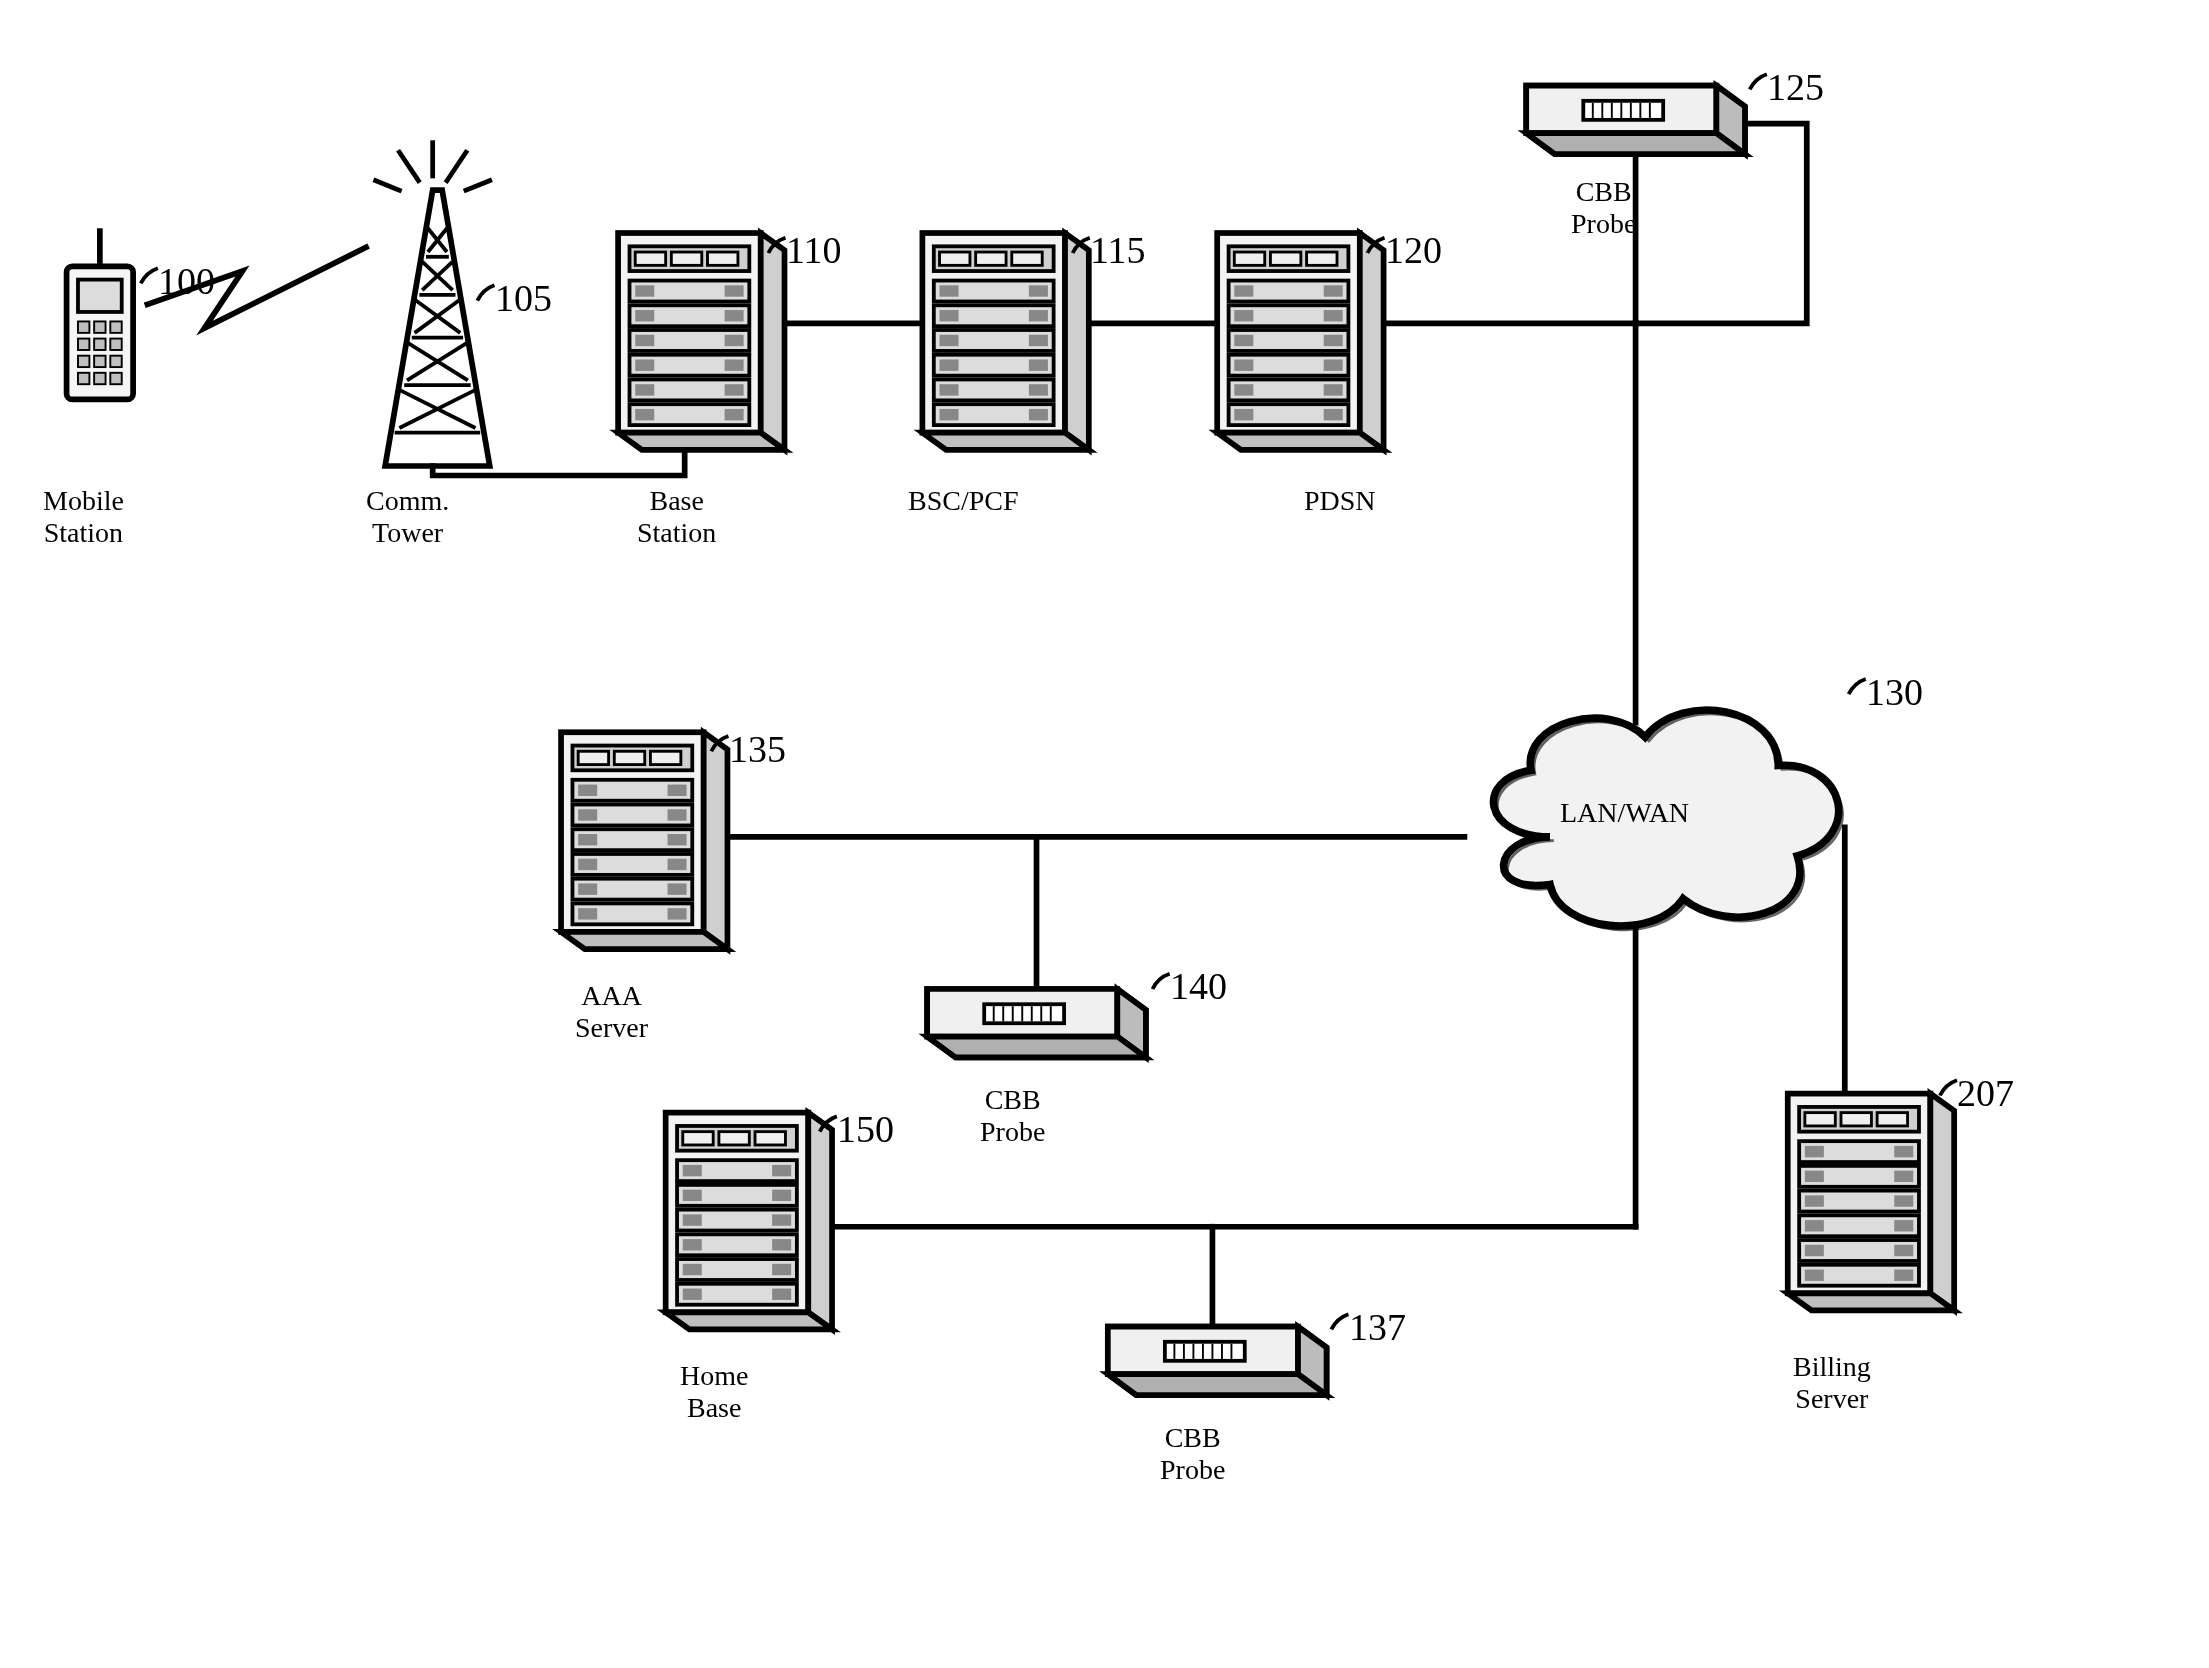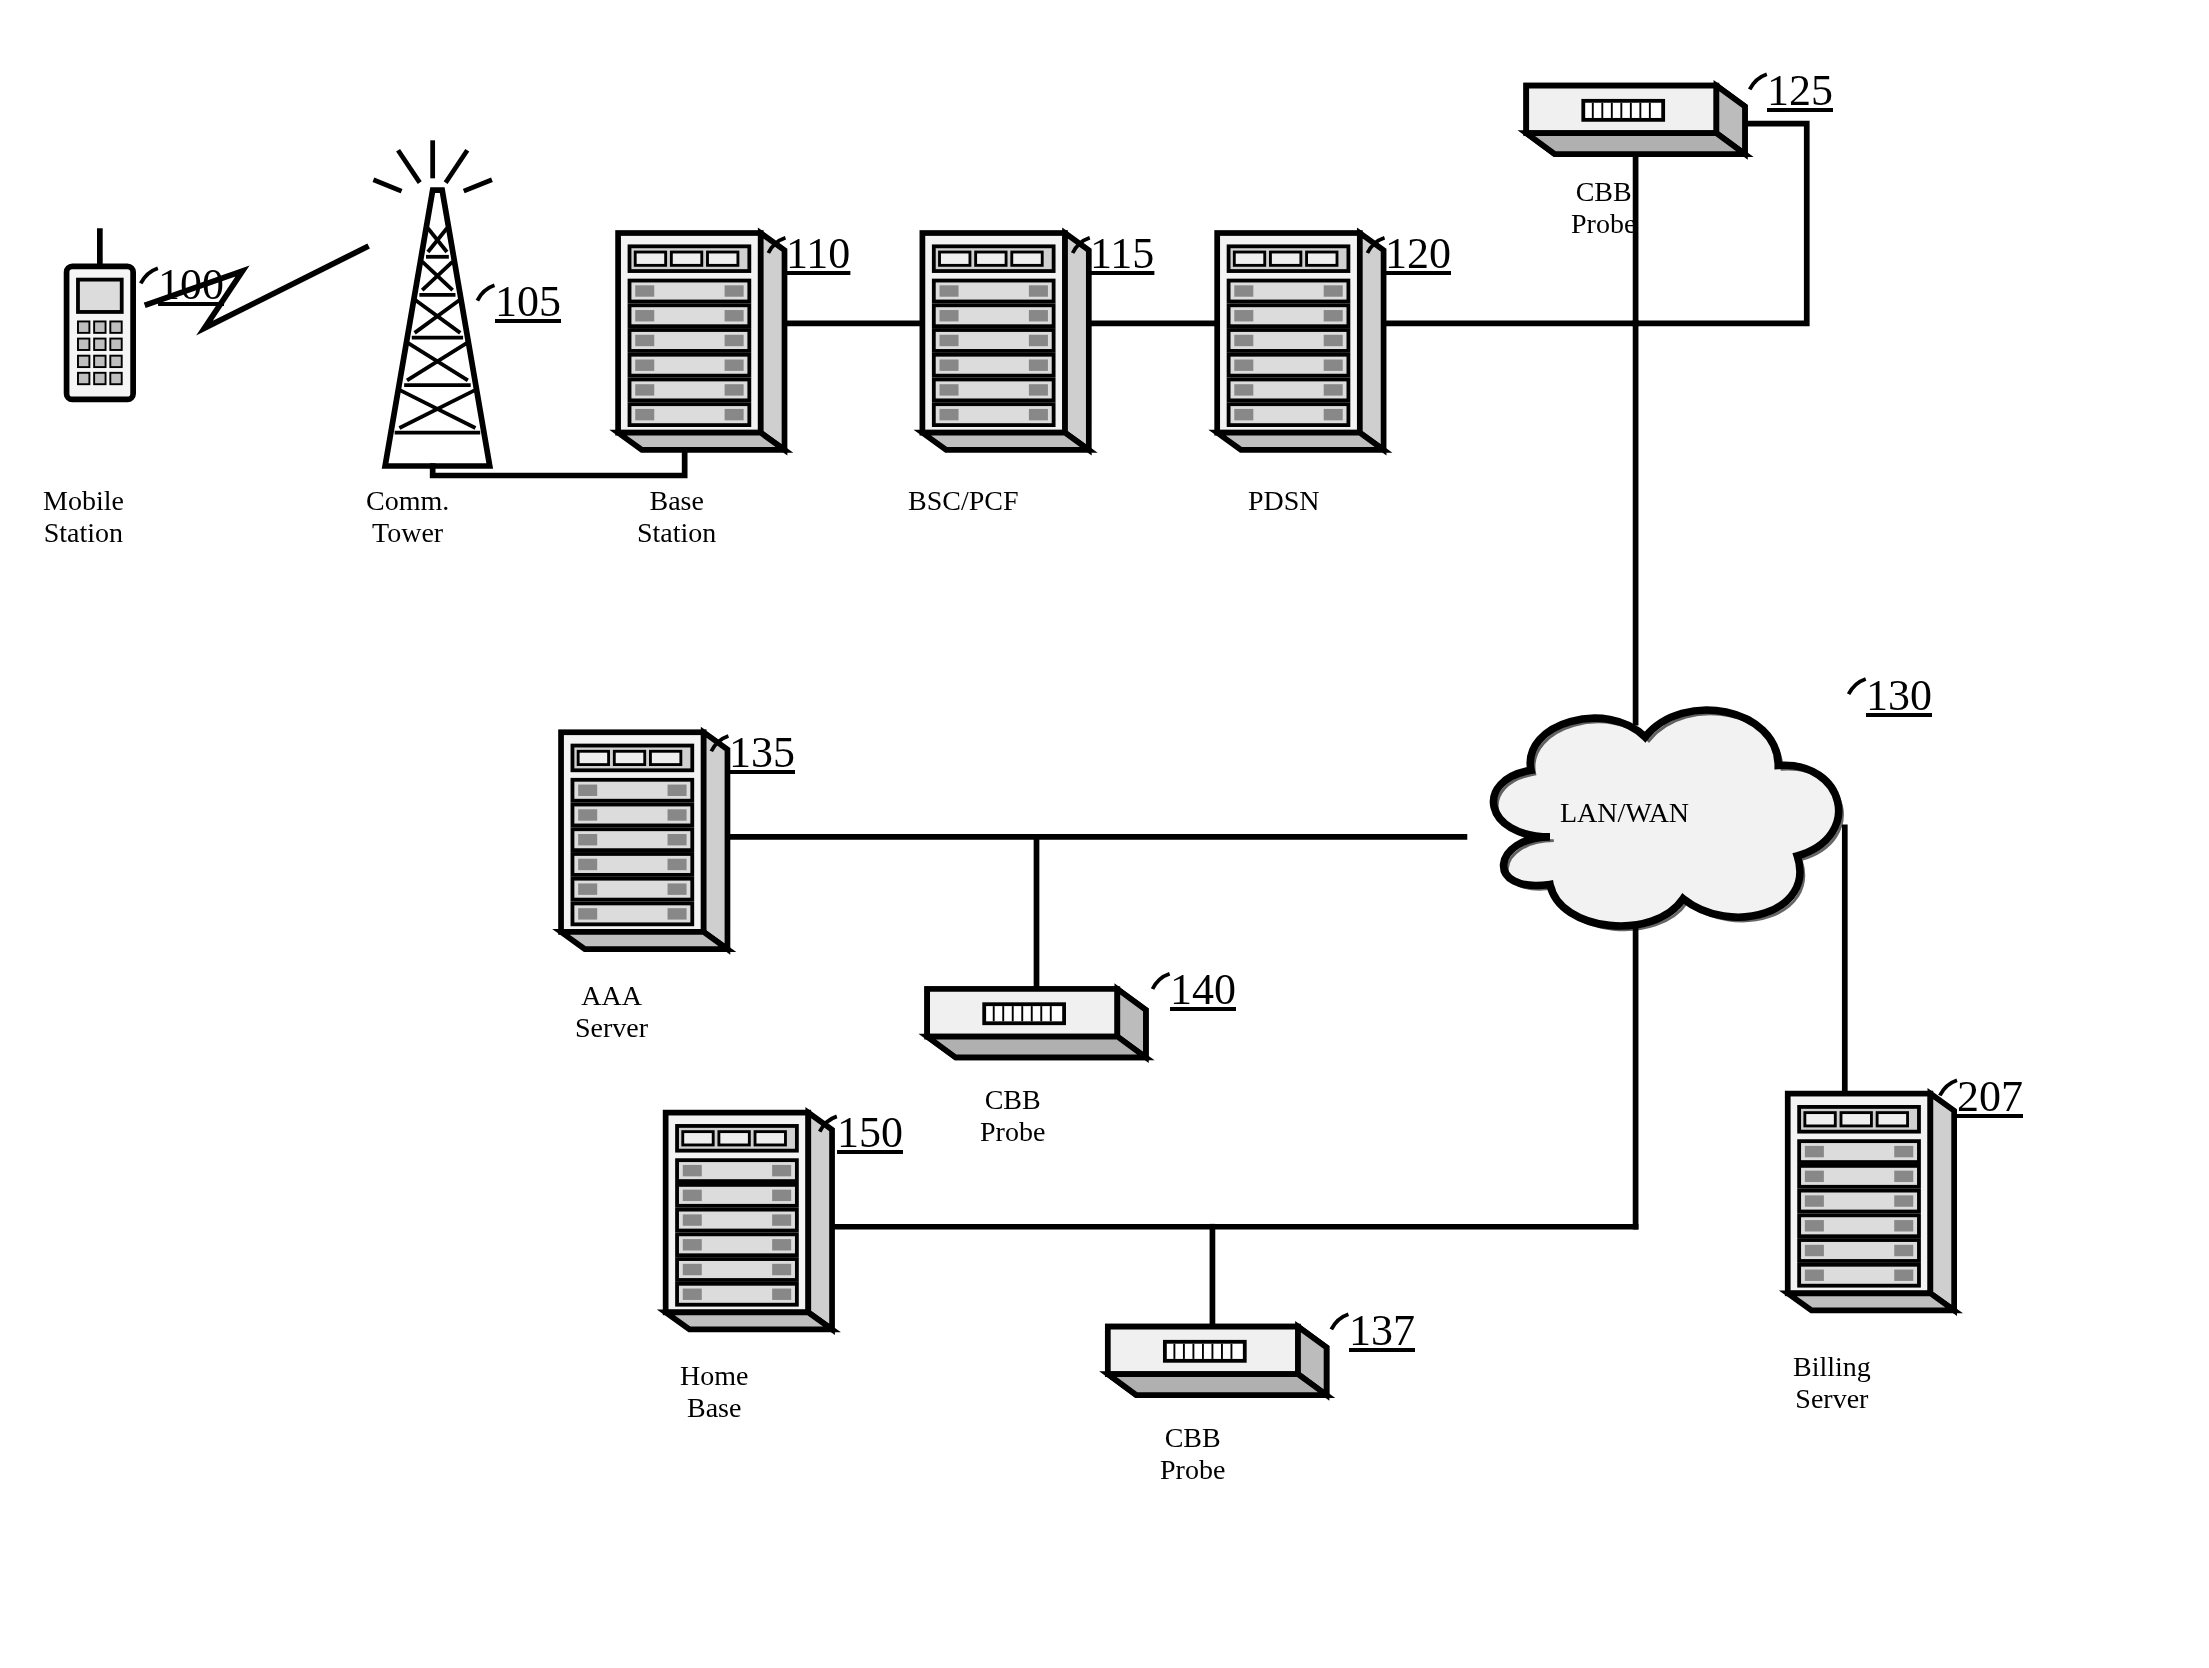--- a/index.html
+++ b/index.html
@@ -18,23 +18,22 @@
     position: absolute;
     text-align: center;
   }
   .label {
     font-size: 28px;
     line-height: 1.15;
     white-space: pre;
   }
   .ref {
     position: absolute;
-    font-size: 44px;
+    font-size: 38px;
     white-space: nowrap;
-    text-decoration: underline;
   }
   svg.topo {
     position: absolute;
     left: 0; top: 0;
     width: 2209px;
     height: 1668px;
     pointer-events: none;
   }
 </style>
 </head>
@@ -243,21 +242,21 @@
   <div class="label">Base
 Station</div>
 </div>
 
 <div class="ref" style="left:1090px; top:228px;">115</div>
 <div class="node" style="left:908px; top:485px;">
   <div class="label">BSC/PCF</div>
 </div>
 
 <div class="ref" style="left:1385px; top:228px;">120</div>
-<div class="node" style="left:1248px; top:485px;">
+<div class="node" style="left:1304px; top:485px;">
   <div class="label">PDSN</div>
 </div>
 
 <div class="ref" style="left:1767px; top:65px;">125</div>
 <div class="node" style="left:1571px; top:176px;">
   <div class="label">CBB
 Probe</div>
 </div>
 
 <div class="ref" style="left:1866px; top:670px;">130</div>

